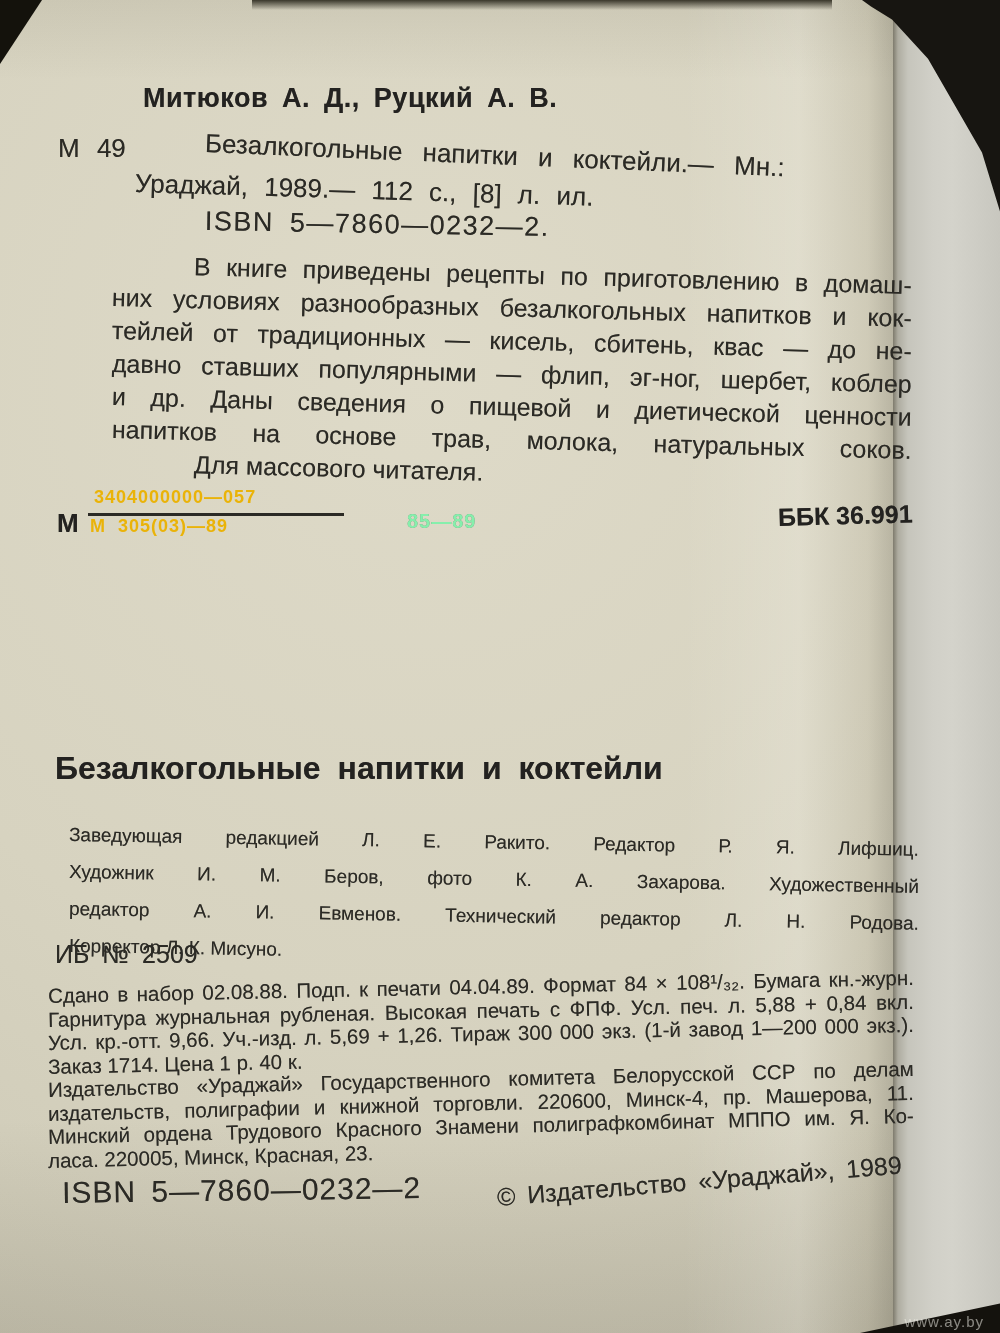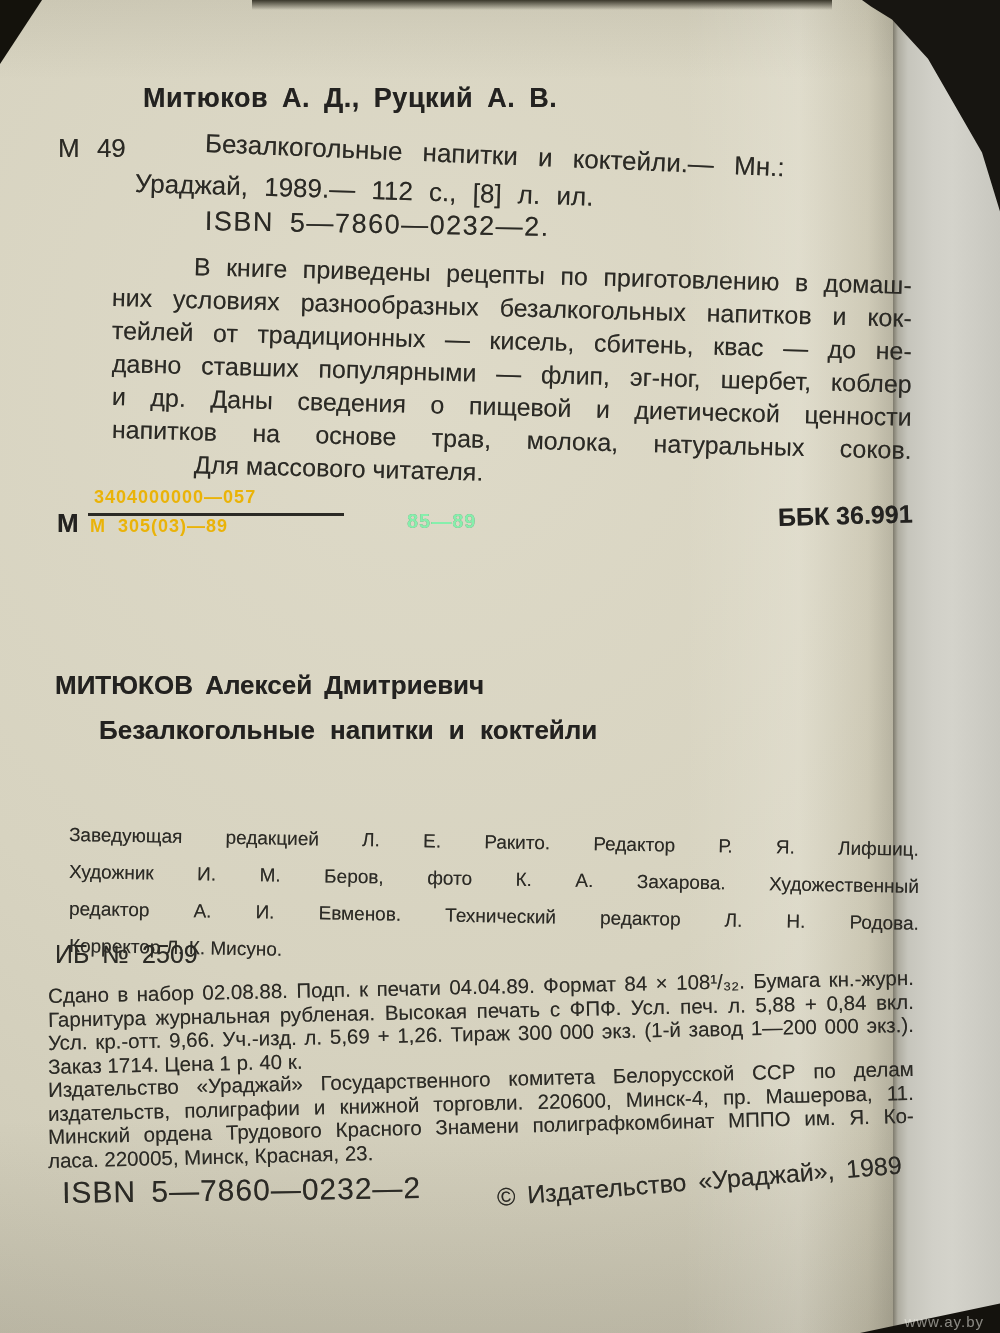--- a/index.html
+++ b/index.html
@@ -96,22 +96,21 @@
   </div>
 
   <div class="t z" style="left:57px;top:508px;font-size:26px;font-weight:700;color:#232220;">М</div>
   <div class="frac z">
     <span class="num">3404000000—057</span>
     <span class="den">М 305(03)—89</span>
   </div>
   <div class="t z" style="left:383px;top:510px;font-size:20px;font-weight:700;color:#86efac;letter-spacing:1px;margin-left:24px;">85—89</div>
   <div class="t b z" style="left:778px;top:503px;font-size:25px;transform:rotate(-1.5deg);transform-origin:0 50%;">ББК 36.991</div>
 
-  <div class="t b z" style="left:55px;top:670px;font-size:26px;word-spacing:5px;">МИТЮКОВ Алексей Дмитриевич</div>
-  <div class="t b z" style="left:55px;top:715px;font-size:26px;word-spacing:8px;margin-left:44px;">Безалкогольные напитки и коктейли</div>
+  <div class="t b z" style="left:55px;top:750px;font-size:32px;word-spacing:8px;">Безалкогольные напитки и коктейли</div>
 
   <div class="para credits z">
     <div class="ln jl">Заведующая редакцией Л. Е. Ракито. Редактор Р. Я. Лифшиц.</div>
     <div class="ln jl">Художник И. М. Беров, фото К. А. Захарова. Художественный</div>
     <div class="ln jl">редактор А. И. Евменов. Технический редактор Л. Н. Родова.</div>
     <div class="ln">Корректор Л. К. Мисуно.</div>
   </div>
   <div class="t z" style="left:55px;top:940px;font-size:25px;word-spacing:6px;">ИБ № 2509</div>
 
   <div class="para imprint z">

